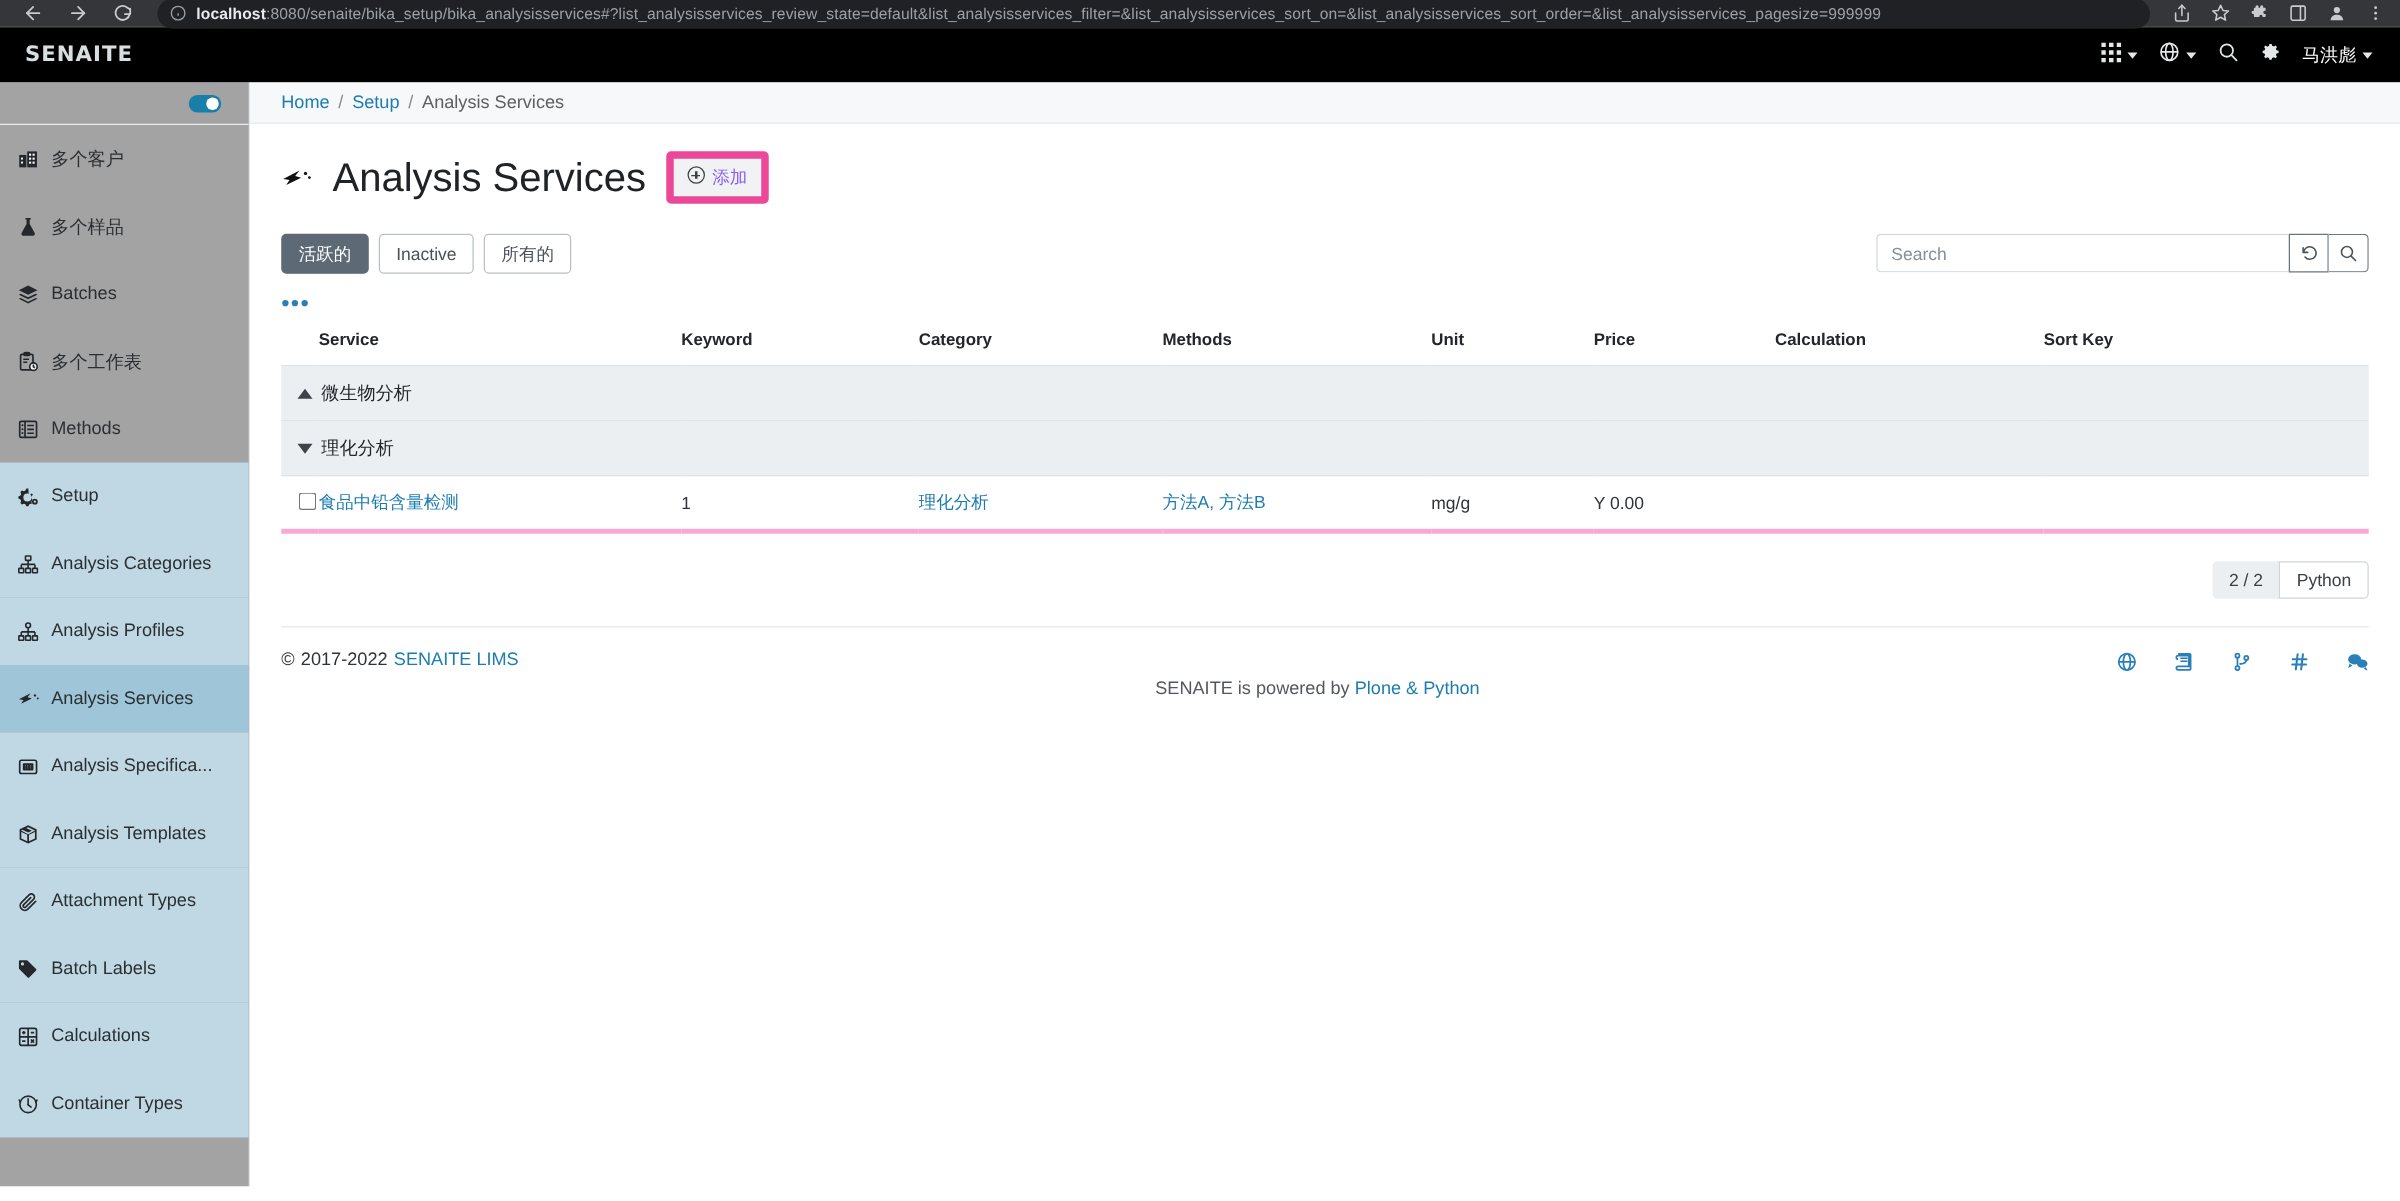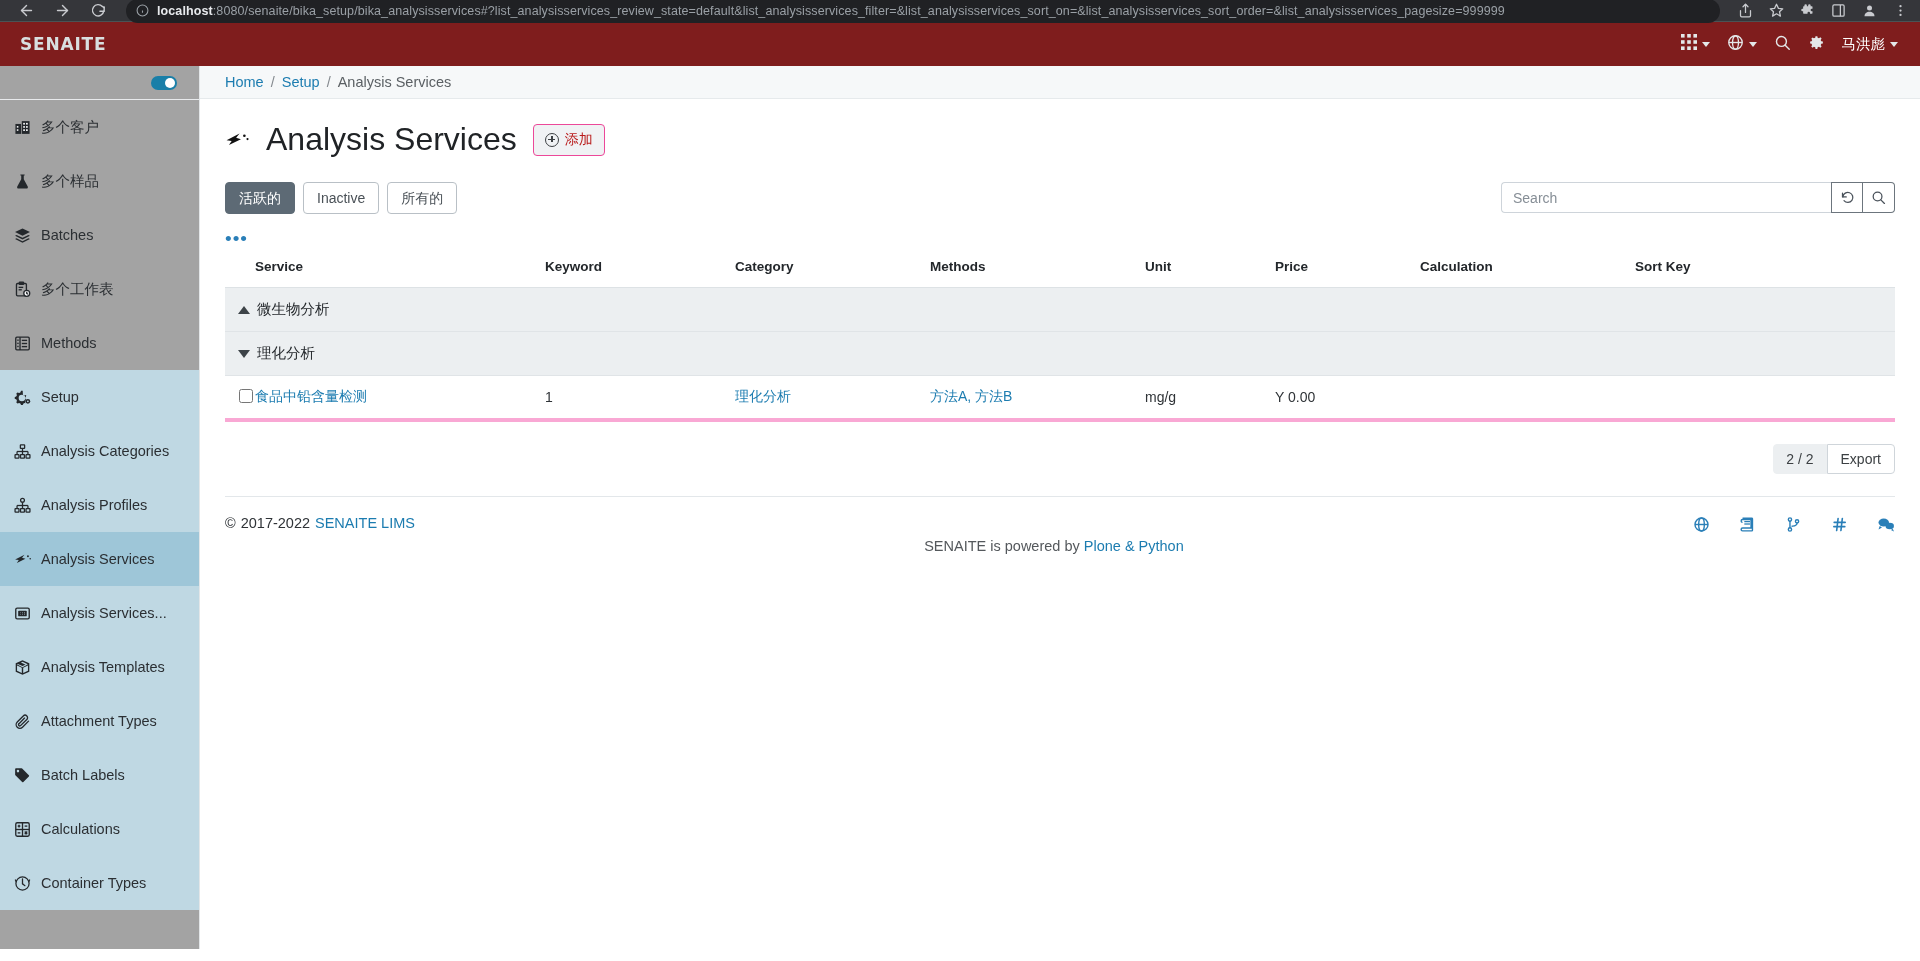--- a/index.html
+++ b/index.html
@@ -48,21 +48,21 @@
     overflow: hidden;
     letter-spacing: 0.1px;
   }
   .url-text .host { color: #e8eaed; font-weight: bold; }
   .chrome-actions { display: flex; align-items: center; gap: 16px; padding-left: 10px; color: #c9cbcf; flex: 0 0 auto;}
   .chrome-actions > span { display: flex; align-items: center; }
 
   
   .senaite-topbar {
     height: 45px;
-    background: #7f1d1d;
+    background: #000000;
     display: flex;
     align-items: center;
     justify-content: space-between;
     padding: 0 22px 0 20px;
     border-top: 1px solid #4a5355;
   }
   .brand {
     color: #d9dfe0;
     font-size: 17px;
     font-weight: bold;
@@ -164,27 +164,27 @@
   .title-icon { color: #111; display: flex; align-items: center; }
   .page-title {
     font-size: 32px;
     color: #202326;
     font-weight: normal;
     margin: 0;
     font-family: "Liberation Sans", sans-serif;
   }
   .add-btn {
     background: #f0f2f4;
-    border: 1px solid #ec4899;
+    border: 6px solid #ec4899;
     border-radius: 4px;
     padding: 6px 11px;
     font-size: 14px;
-    color: #b91c1c;
-    display: flex;
-    align-items: center;
+    color: #8b5cf6;
+    display: flex;
+    align-items: flex-start;
     gap: 6px;
     cursor: pointer;
   }
   .plus-circle {
     width: 14px; height: 14px;
     border: 1.4px solid #3c4043;
     border-radius: 50%;
     position: relative;
     flex: 0 0 14px;
   }
@@ -611,21 +611,21 @@
         <div class="sidebar-item section-active">
           <span class="s-icon">
             <svg width="17" height="17" viewBox="0 0 24 24" fill="none" stroke="currentColor" stroke-width="1.9">
               <rect x="2.5" y="4.5" width="19" height="15" rx="2"></rect>
               <rect x="6" y="8" width="12" height="8" rx="1" fill="currentColor" stroke="none"></rect>
               <rect x="7.6" y="9.6" width="2" height="4.8" fill="#bfd8e3"></rect>
               <rect x="10.6" y="9.6" width="2" height="4.8" fill="#bfd8e3"></rect>
               <rect x="13.6" y="9.6" width="2" height="4.8" fill="#bfd8e3"></rect>
             </svg>
           </span>
-          <span>Analysis Services...</span>
+          <span>Analysis Specifica...</span>
         </div>
         <div class="sidebar-item section-active">
           <span class="s-icon">
             <svg width="17" height="17" viewBox="0 0 24 24" fill="currentColor">
               <path d="M12 1.6 2.4 6.1v11.8L12 22.4l9.6-4.5V6.1zm0 2.3 6.6 3.1-2.2 1L9.8 4.9zM5.4 6.9 12 9.9l6.6-3-.1 0 1.4.6L12 11.8 4.1 7.5zM4.3 9.3 11 12.5v7.2l-6.7-3.1zm8.7 3.2 6.7-3.2v7.3l-6.7 3.1z"></path>
             </svg>
           </span>
           <span>Analysis Templates</span>
         </div>
         <div class="sidebar-item section-active">
@@ -769,21 +769,21 @@
               <td>Y 0.00</td>
               <td></td>
               <td></td>
             </tr>
           </tbody>
       </table>
 
       <div class="table-footer">
         <div class="pager-group">
           <span class="pager-count">2 / 2</span>
-          <button class="export-btn">Export</button>
+          <button class="export-btn">Python</button>
         </div>
       </div>
 
       <div class="site-footer">
         <div class="copyright">
           <span>©</span>
           <span>2017-2022</span>
           <a href="#">SENAITE LIMS</a>
         </div>
         <div class="footer-center-wrap">

